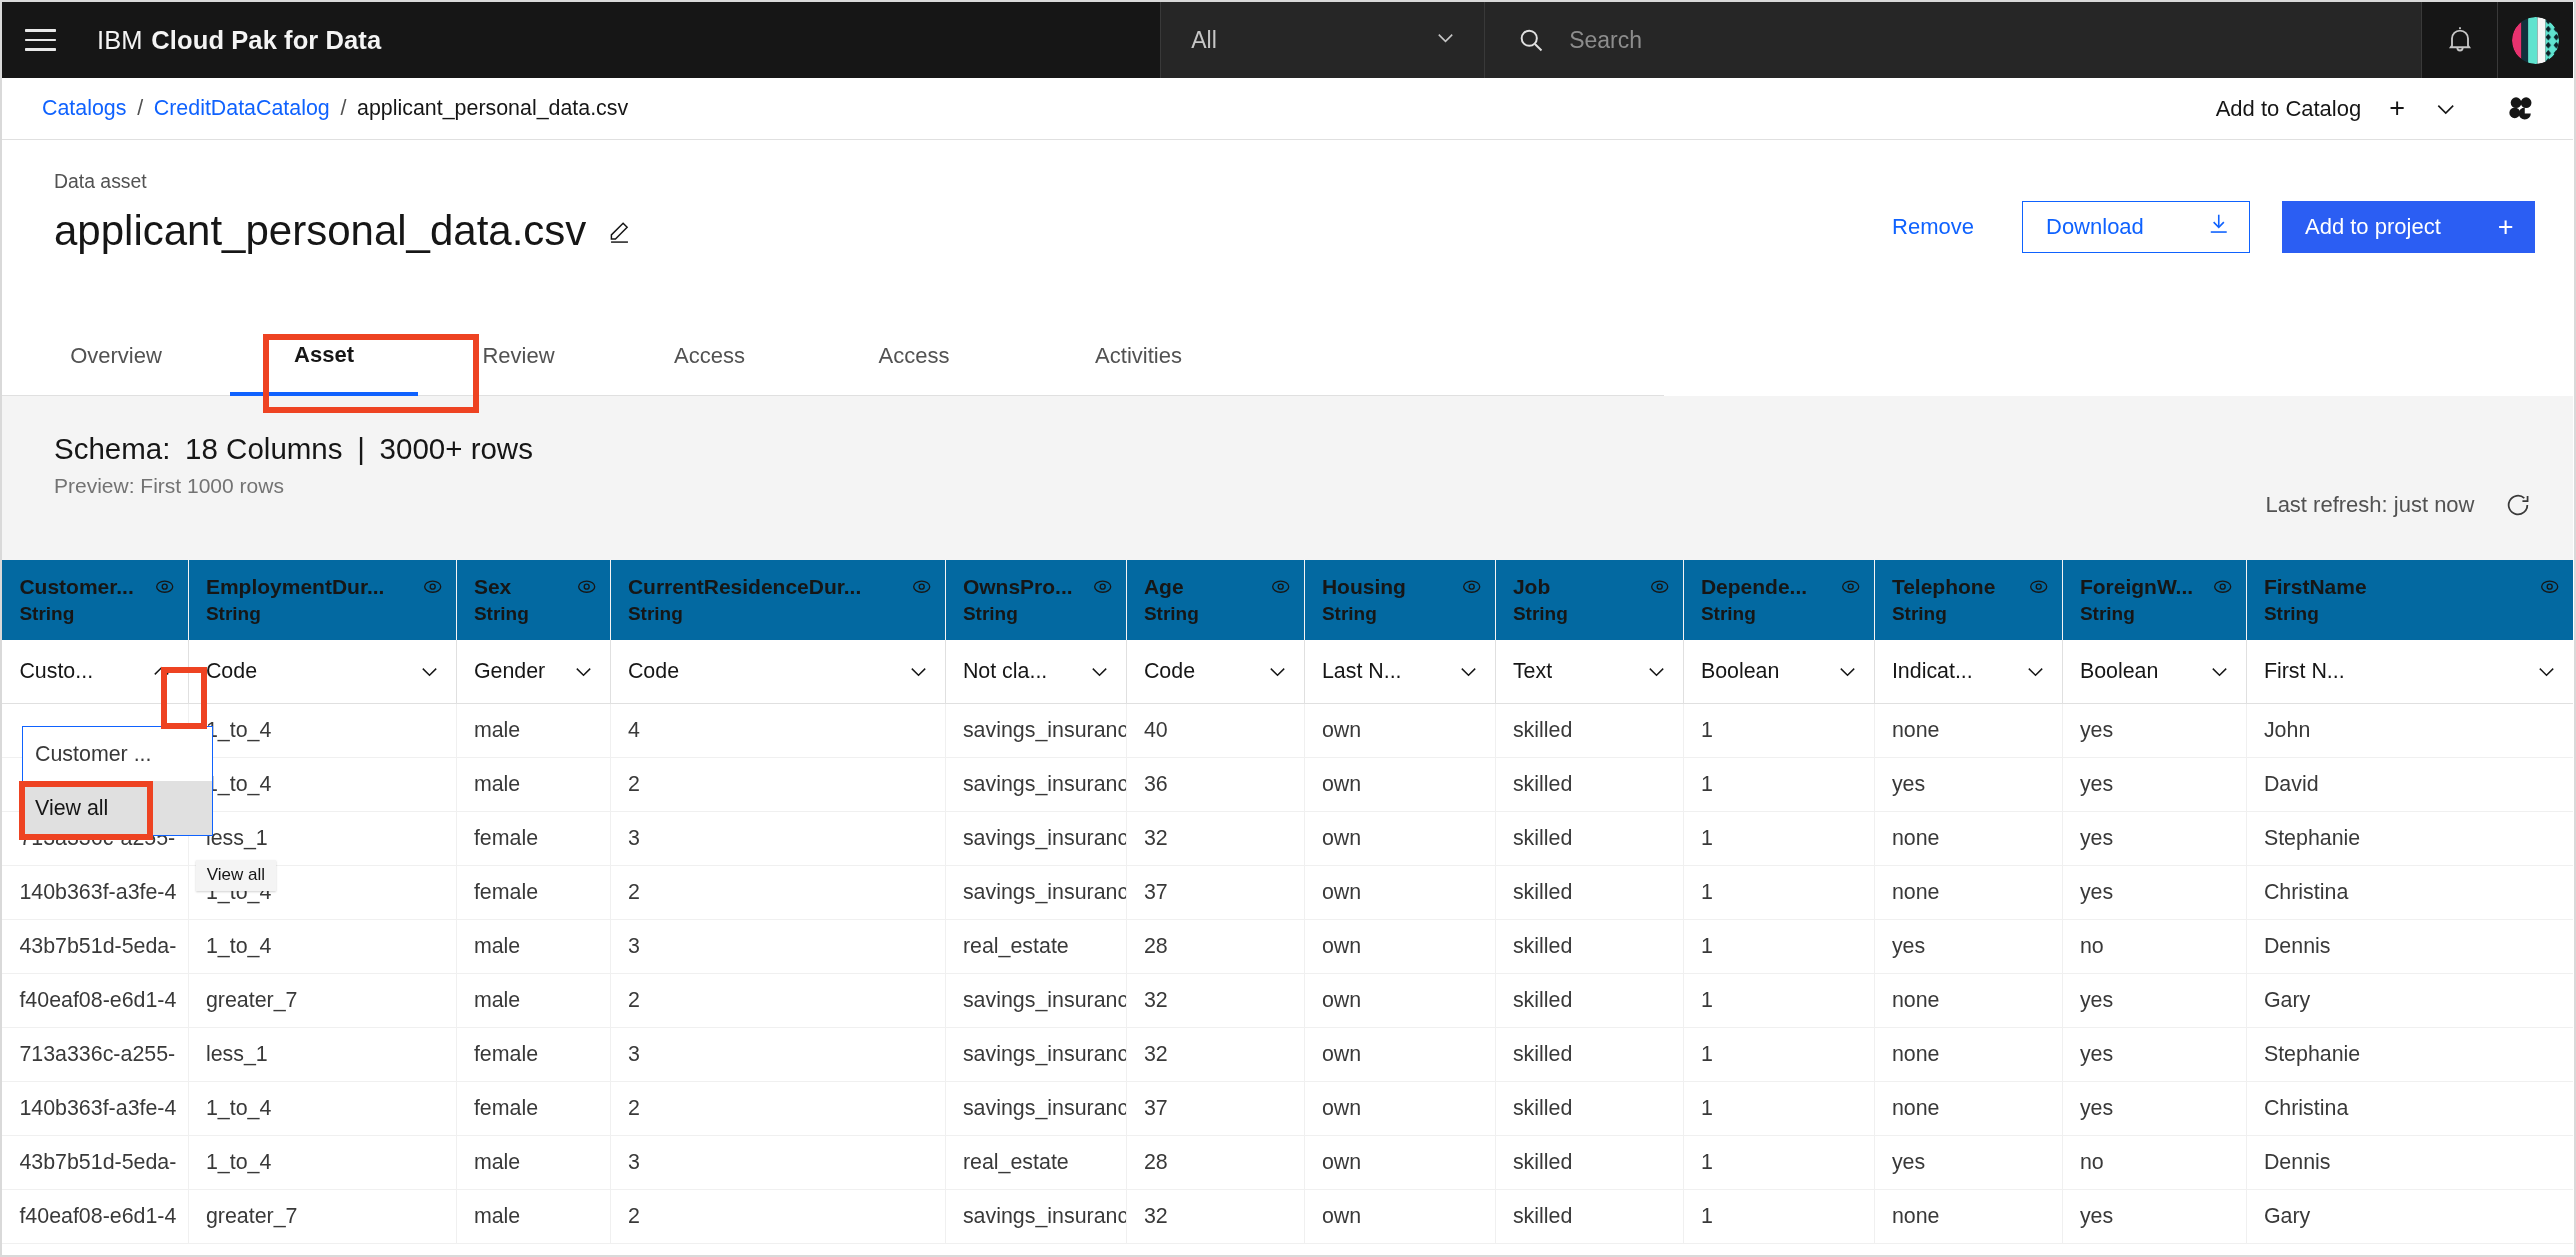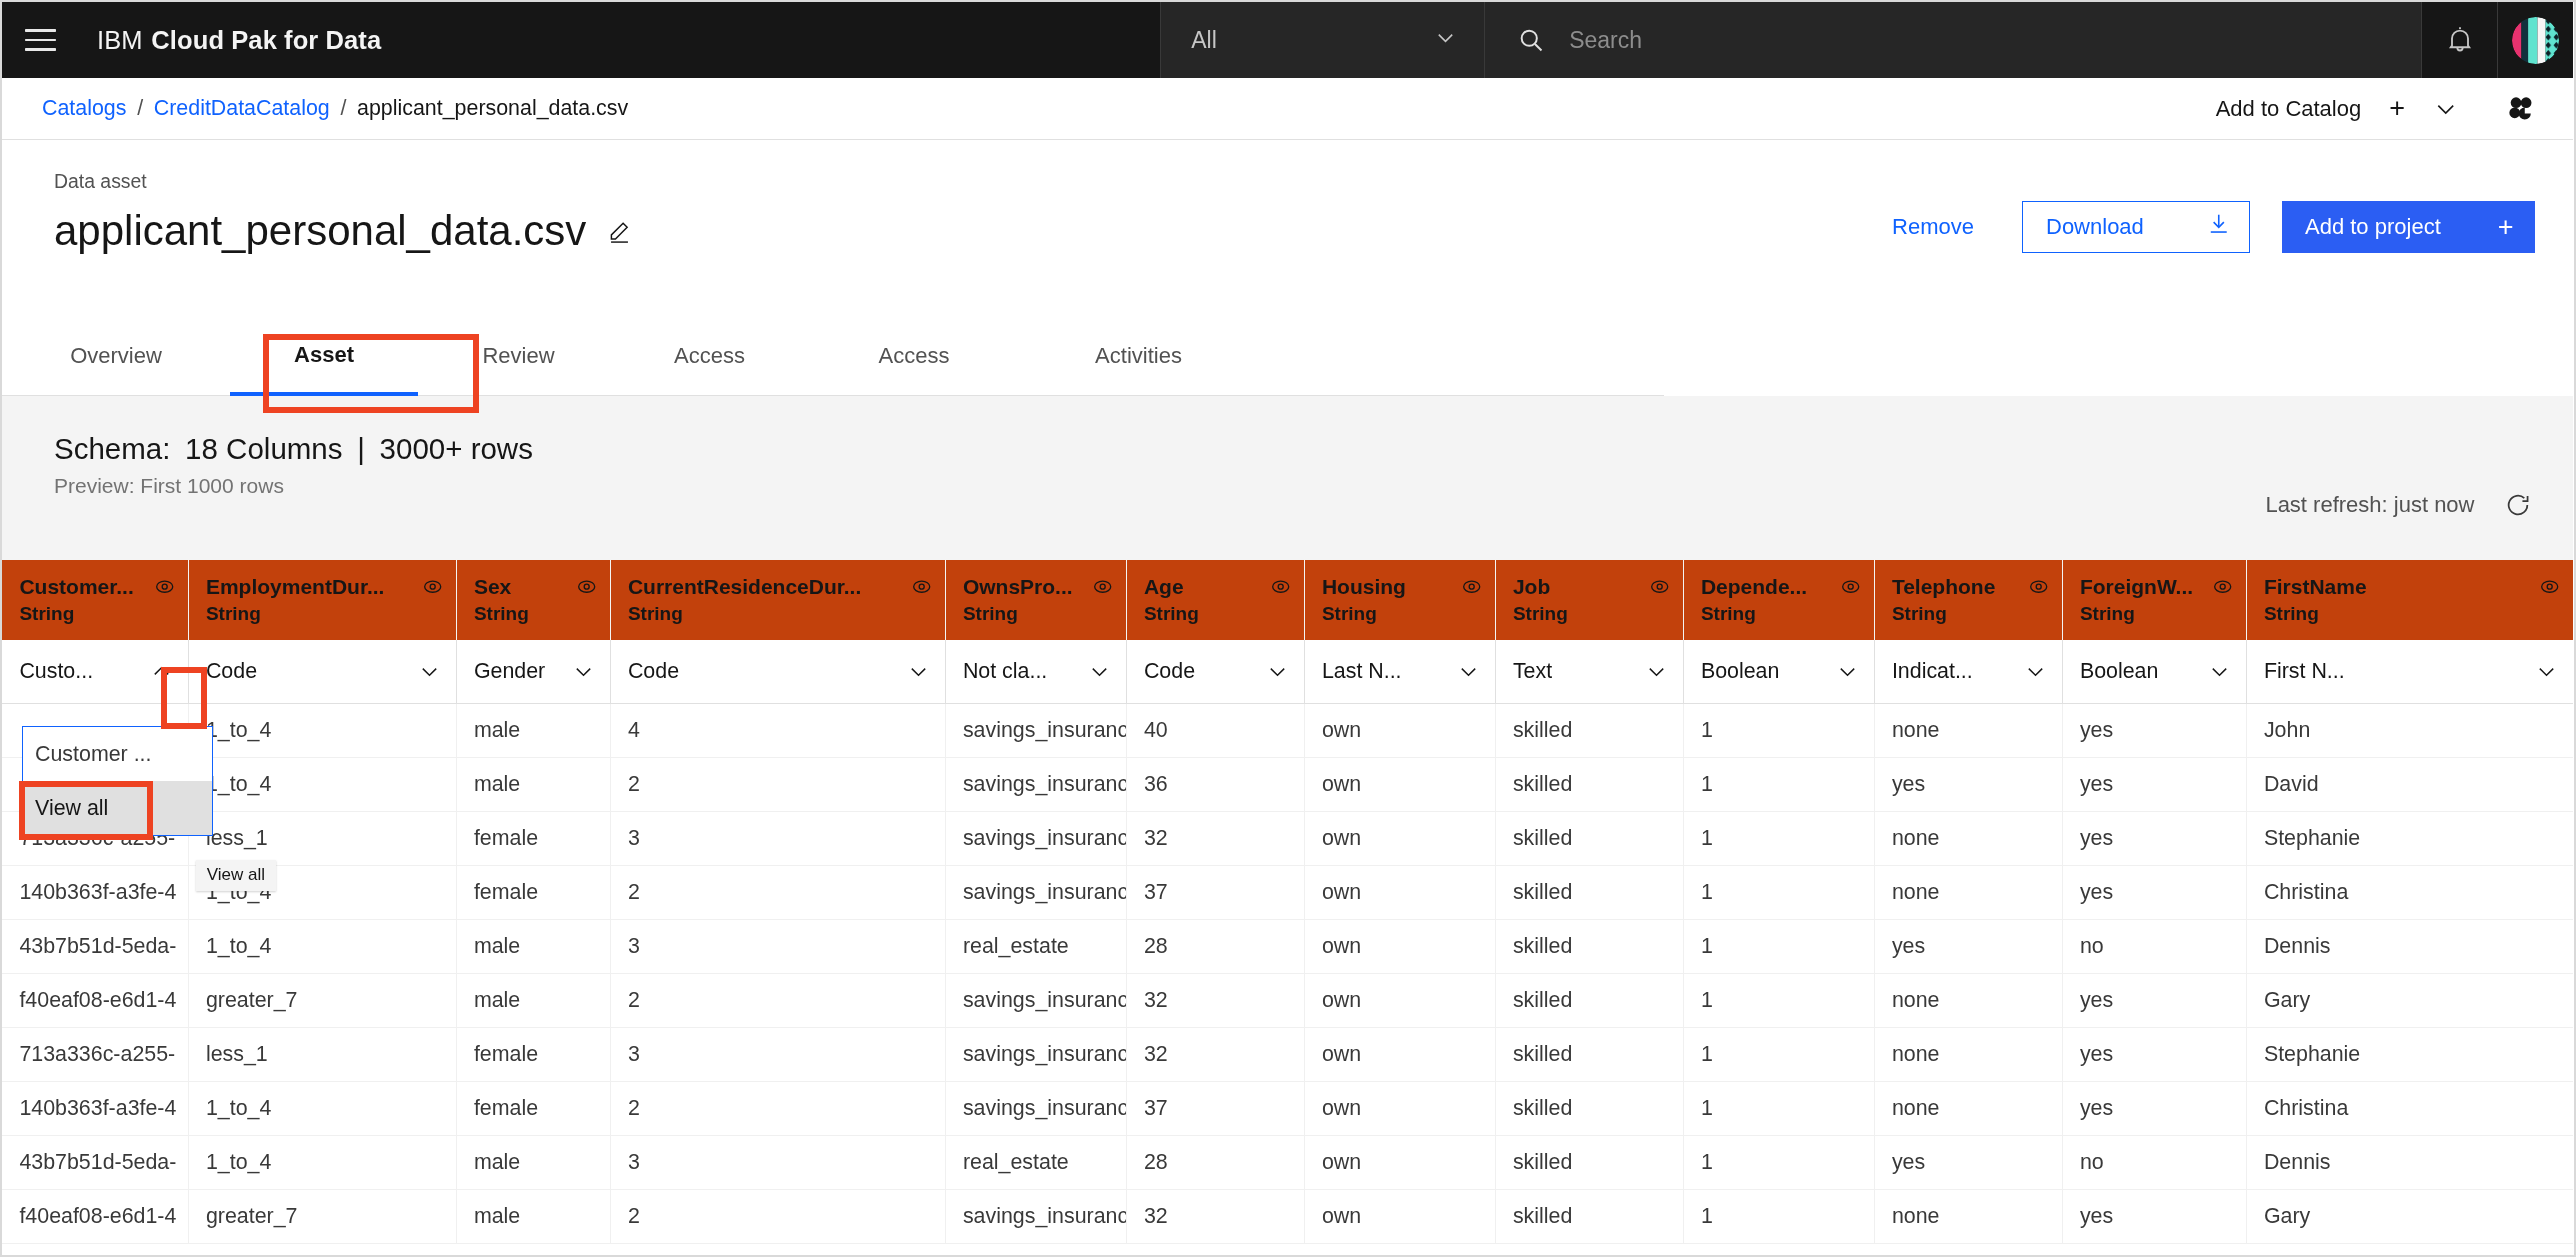--- a/index.html
+++ b/index.html
@@ -265,21 +265,21 @@
     table-layout: fixed;
     width: 2571px;
   }
   table.grid th, table.grid td {
     text-align: left;
     vertical-align: middle;
     overflow: hidden;
     white-space: nowrap;
   }
   thead.head-meta th {
-    background: #c2410c;
+    background: #0369a1;
     height: 80px;
     border-right: 1.3px solid #f4f4f4;
     padding: 0 12px 0 17.4px;
     margin-top: 29px;
   }
   .hdr-top {
     display: flex;
     align-items: center;
     justify-content: space-between;
     font-size: 21px;

